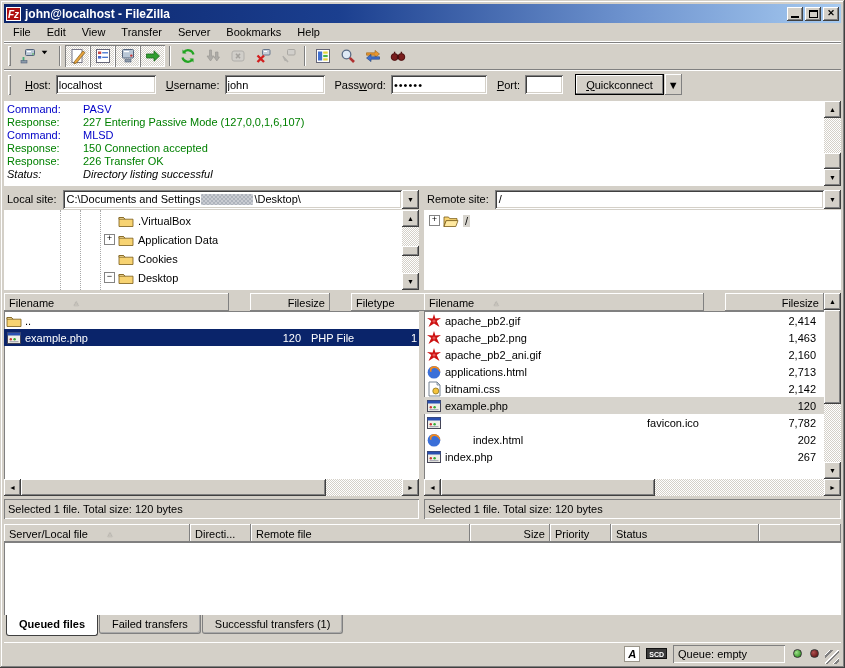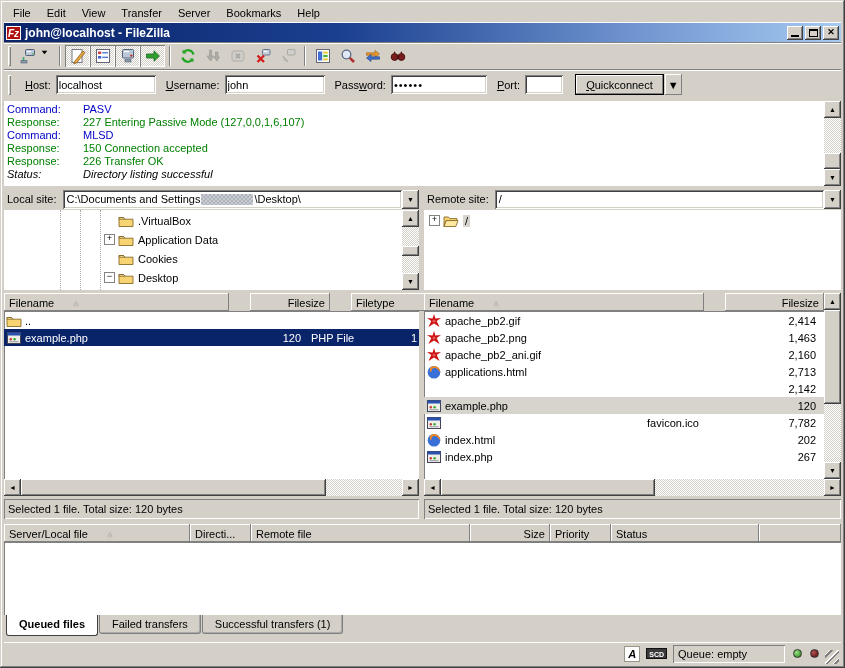--- a/index.html
+++ b/index.html
@@ -123,41 +123,41 @@
   #led-green{background:radial-gradient(circle at 35% 35%,#9fe08a,#3f9e2f 70%);}
   #led-red{background:radial-gradient(circle at 35% 35%,#b05050,#6e1d1d 70%);}
   #grip{width:14px;height:14px;margin-left:6px;align-self:flex-end;flex:none;
     background:repeating-linear-gradient(135deg,transparent 0 3px,#fff 3px 4px,#808080 4px 6px);}
 </style>
 </head>
 <body>
 
 <div id="win">
 
+  <div id="titlebar">
+    <div id="title-icon">Fz</div>
+    <div id="title-text">john@localhost - FileZilla</div>
+    <div class="wbtn raised">
+        <span class="minbar"></span>
+      </div>
+    <div class="wbtn raised">
+        <span class="maxbox"></span>
+      </div>
+    <div class="wbtn raised">✕</div>
+  </div>
+
   <div id="menubar">
       <div class="mi">File</div>
       <div class="mi">Edit</div>
       <div class="mi">View</div>
       <div class="mi">Transfer</div>
       <div class="mi">Server</div>
       <div class="mi">Bookmarks</div>
       <div class="mi">Help</div>
     </div>
-
-  <div id="titlebar">
-    <div id="title-icon">Fz</div>
-    <div id="title-text">john@localhost - FileZilla</div>
-    <div class="wbtn raised">
-        <span class="minbar"></span>
-      </div>
-    <div class="wbtn raised">
-        <span class="maxbox"></span>
-      </div>
-    <div class="wbtn raised">✕</div>
-  </div>
 
   <div id="toolbar">
       <div class="grip"></div>
       <div class="tb">
         <span class="ic">
           <svg viewBox="0 0 16 16">
             <rect x="5.5" y="1.5" width="9" height="6" rx="1" fill="#b9c7d6" stroke="#53627a"></rect>
             <rect x="7" y="3" width="4" height="1.2" fill="#fff"></rect>
             <circle cx="13" cy="6" r="0.8" fill="#3a3"></circle>
             <path d="M3.5 15V9" stroke="#4a7" stroke-width="1.8"></path>
@@ -545,20 +545,30 @@
                     <svg viewBox="0 0 16 16">
                       <circle cx="8" cy="8.2" r="6.3" fill="#3a6fd8"></circle>
                       <path d="M8 1.9a6.3 6.3 0 016.3 6.3c-1.8-1.2-2.7-4.6-6.3-4.1-2 .3-3 2-2.4 3.5C4 8.9 3.2 6 4.6 3.2A6.2 6.2 0 018 1.9z" fill="#f28a1e"></path>
                     </svg>
                   </span>
                   <span>applications.html</span>
                 </div>
                 <div class="lc num" style="flex: 1 1 0%;">2,713</div>
               </div>
               <div class="lrow">
+                <div class="lc" style="width: 280px;">
+                  <span class="ic">
+                    <svg viewBox="0 0 16 16">
+                      <path d="M3 1h8l3 3v11H3z" fill="#fff" stroke="#667788" stroke-width="0.9"></path>
+                      <path d="M11 1l3 3h-3z" fill="#dde3ea" stroke="#667788" stroke-width="0.7"></path>
+                      <circle cx="9.8" cy="10" r="3" fill="#f5c33b" stroke="#8a7320" stroke-width="0.8"></circle>
+                    </svg>
+                  </span>
+                  <span>bitnami.css</span>
+                </div>
                 <div class="lc num" style="flex: 1 1 0%;">2,142</div>
               </div>
               <div class="lrow dimsel">
                 <div class="lc" style="width: 280px;">
                   <span class="ic">
                     <svg viewBox="0 0 16 16">
                       <rect x="1.5" y="2.5" width="13" height="11" fill="#efefe7" stroke="#445"></rect>
                       <rect x="1.5" y="2.5" width="13" height="3" fill="#2a50b0"></rect>
                       <circle cx="4.8" cy="9.2" r="1.2" fill="#cc3333"></circle>
                       <circle cx="8.6" cy="9.2" r="1.2" fill="#33aa33"></circle>
@@ -578,21 +588,21 @@
                       <circle cx="4.8" cy="9.2" r="1.2" fill="#cc3333"></circle>
                       <circle cx="8.6" cy="9.2" r="1.2" fill="#33aa33"></circle>
                       <rect x="3.5" y="11.2" width="9" height="1" fill="#99a"></rect>
                     </svg>
                   </span>
                   <span>favicon.ico</span>
                 </div>
                 <div class="lc num" style="flex: 1 1 0%;">7,782</div>
               </div>
               <div class="lrow">
-                <div class="lc" style="width: 280px;">
+                <div class="lc" style="width: 280px; gap: 28px;">
                   <span class="ic">
                     <svg viewBox="0 0 16 16">
                       <circle cx="8" cy="8.2" r="6.3" fill="#3a6fd8"></circle>
                       <path d="M8 1.9a6.3 6.3 0 016.3 6.3c-1.8-1.2-2.7-4.6-6.3-4.1-2 .3-3 2-2.4 3.5C4 8.9 3.2 6 4.6 3.2A6.2 6.2 0 018 1.9z" fill="#f28a1e"></path>
                     </svg>
                   </span>
                   <span>index.html</span>
                 </div>
                 <div class="lc num" style="flex: 1 1 0%;">202</div>
               </div>

